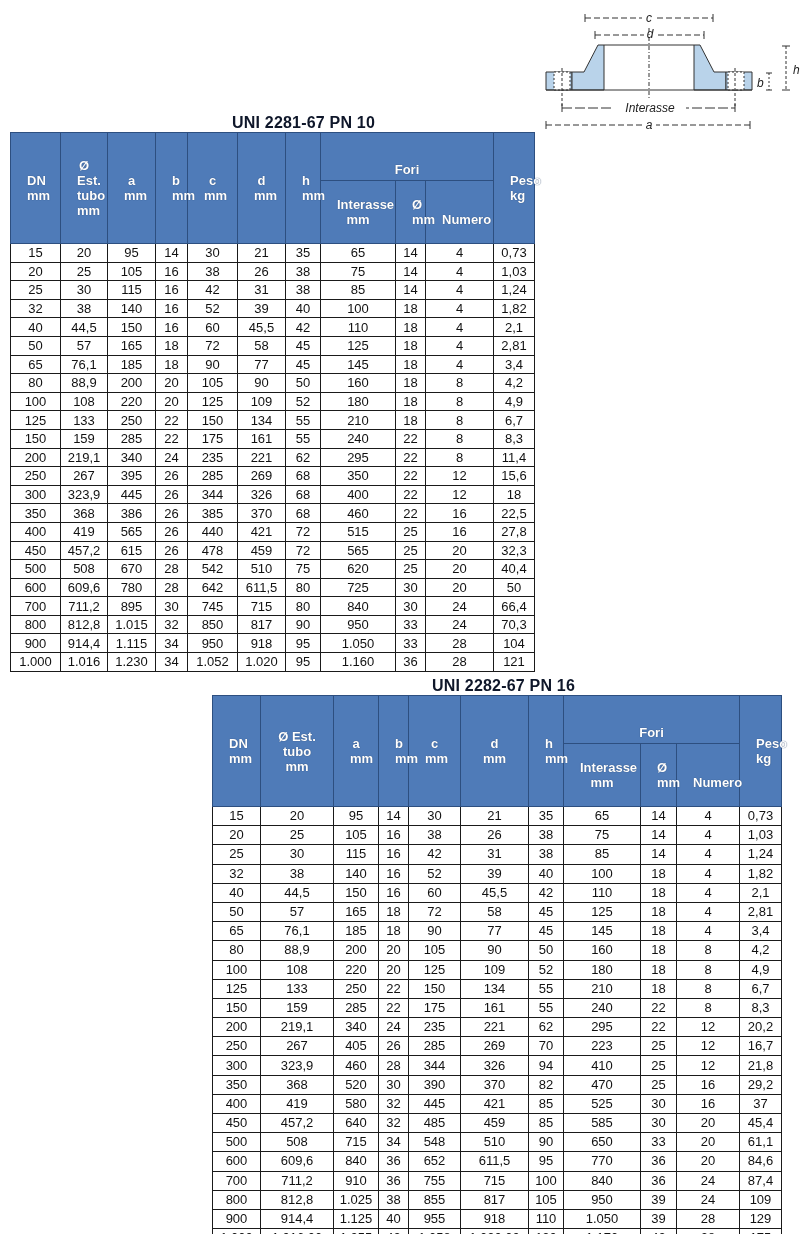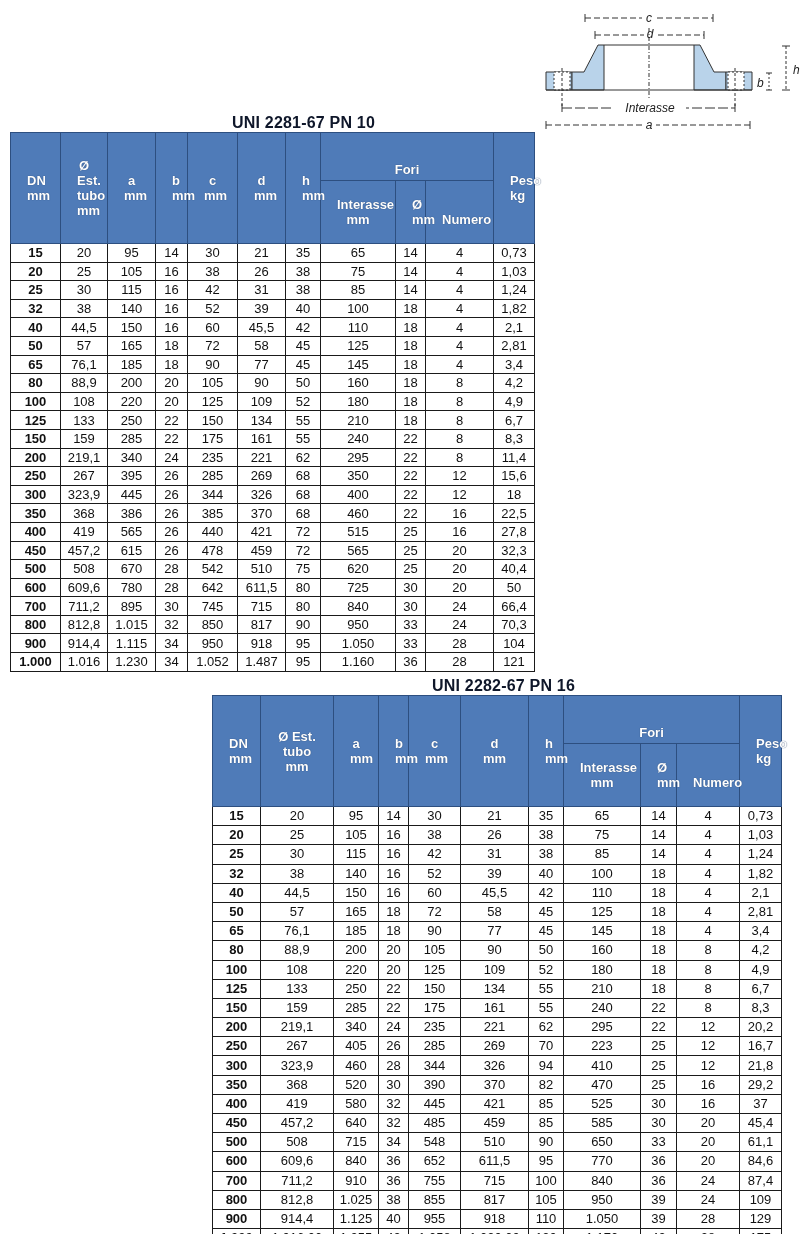--- a/index.html
+++ b/index.html
@@ -2,21 +2,21 @@
 <html><head>
 <meta charset="utf-8">
 <style>
   html, body { margin:0; padding:0; background:#ffffff; }
   body { width:809px; height:1234px; position:relative; overflow:hidden; font-family:"Liberation Sans", sans-serif; color:#111; }
   .diagram { position:absolute; left:540px; top:8px; width:269px; height:130px; }
   .title { position:absolute; font-weight:bold; font-size:16px; color:#0f172a; letter-spacing:0.2px; }
   table.flange { position:absolute; border-collapse:collapse; table-layout:fixed; }
   table.flange th { background:#4f7bb8; color:#fff; font-weight:bold; font-size:13px; line-height:15px; border:1px solid #2d4f80; text-align:center; vertical-align:middle; padding:16px; text-shadow:0 0 1px #1f3a60; }
   table.flange td { border:1px solid #1a1a1a; text-align:center; font-size:13px; padding:0; color:#111; background:#fff; white-space:nowrap; }
-  table.flange td.dn { font-weight:bold; }
+  table.flange td.dn { font-weight:normal; }
   table.flange th.sub { vertical-align:bottom; }
   #t1 { left:10px; top:132px; width:524px; }
   #t1 td { height:17.6px; line-height:17px; }
   #t2 { left:212px; top:695px; width:569px; }
   #t2 td { height:18.2px; line-height:18px; }
 </style>
 </head>
 <body>
 
 <div class="diagram">
@@ -393,21 +393,21 @@
         <td>33</td>
         <td>28</td>
         <td>104</td>
       </tr>
       <tr>
         <td class="dn">1.000</td>
         <td>1.016</td>
         <td>1.230</td>
         <td>34</td>
         <td>1.052</td>
-        <td>1.487</td>
+        <td>1.020</td>
         <td>95</td>
         <td>1.160</td>
         <td>36</td>
         <td>28</td>
         <td>121</td>
       </tr>
     </tbody>
 </table>
 
 <div class="title" style="left:432px; top:677px;text-align:center;">UNI 2282-67  PN 16</div>

